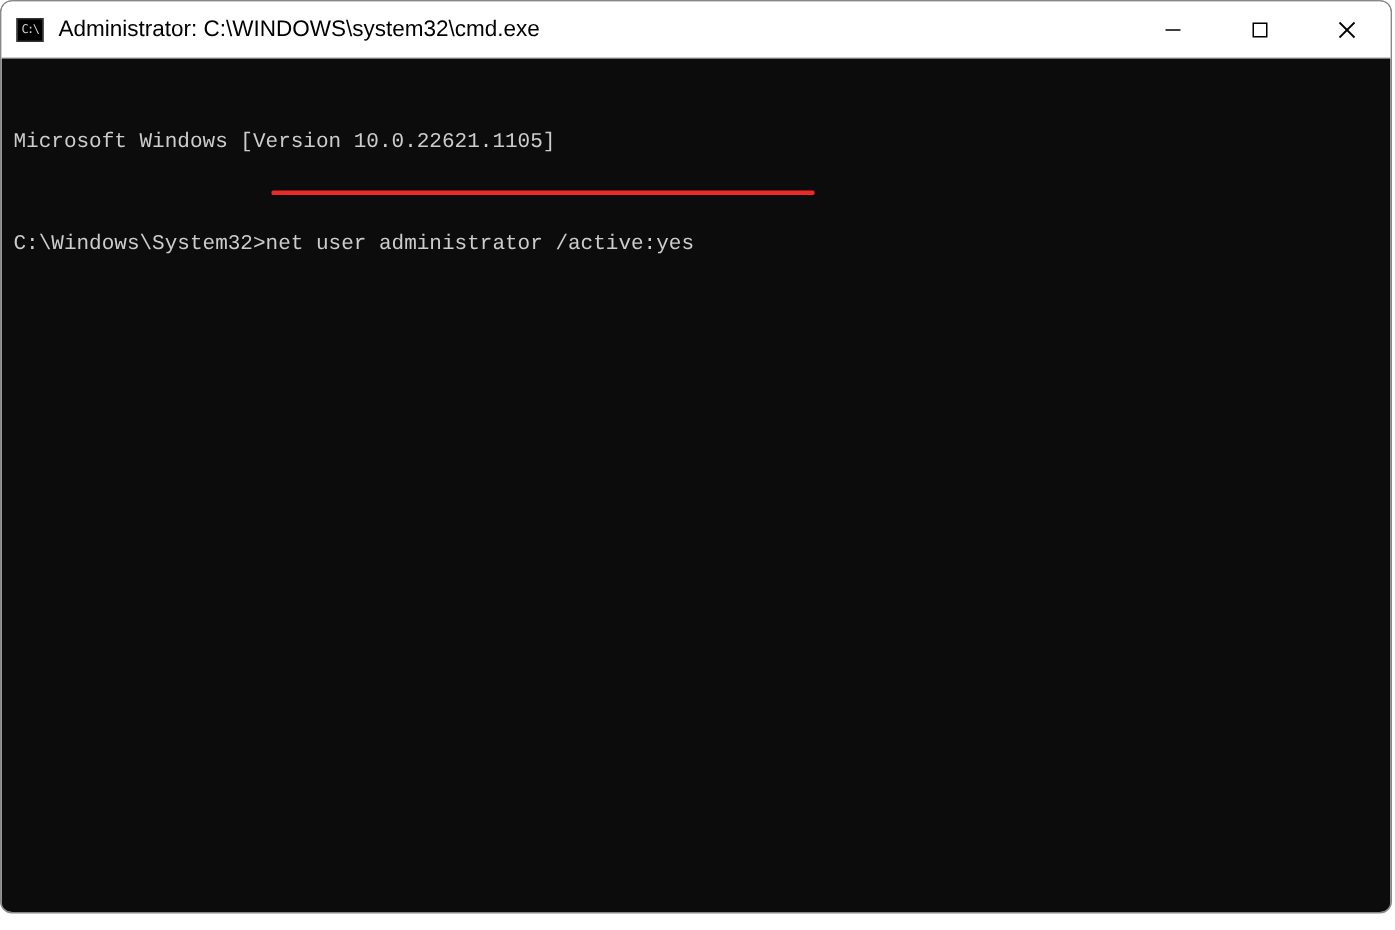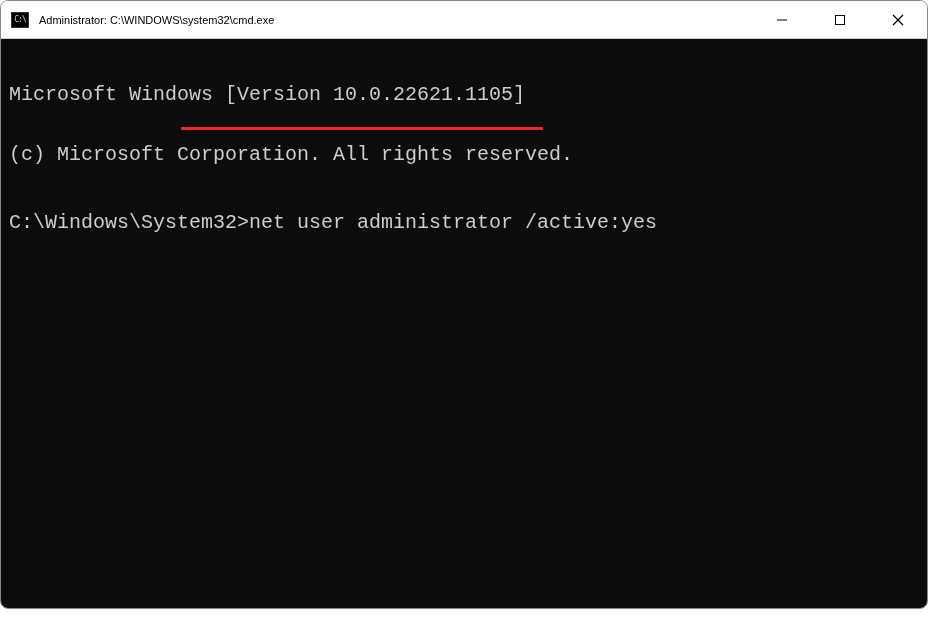--- a/index.html
+++ b/index.html
@@ -41,21 +41,21 @@
       position: relative;
       display: flex;
       align-items: center;
       justify-content: center;
       font-size: 8px;
       color: #ccc;
       font-family: monospace;
       letter-spacing: -1px;
     }
     .title-text {
-      font-size: 11px;
+      font-size: 15px;
       color: #000;
       flex: 1;
     }
     .win-controls {
       display: flex;
       height: 100%;
     }
     .win-btn {
       width: 58px;
       height: 100%;
@@ -66,21 +66,21 @@
     }
     .win-btn svg {
       width: 12px;
       height: 12px;
     }
     .terminal {
       flex: 1;
       background: #0c0c0c;
       padding: 6px 8px;
       font-family: Consolas, "Courier New", monospace;
-      font-size: 20px;
+      font-size: 14px;
       line-height: 20px;
       color: #ccc;
       white-space: pre;
       overflow: hidden;
       position: relative;
     }
     .term-line {
       display: block;
     }
     .prompt-line {
@@ -118,17 +118,16 @@
       <div class="win-btn">
         <svg viewBox="0 0 12 12">
             <line x1="1" y1="1" x2="11" y2="11" stroke="#000" stroke-width="1.2"></line>
             <line x1="11" y1="1" x2="1" y2="11" stroke="#000" stroke-width="1.2"></line>
           </svg>
       </div>
     </div>
   </div>
   <div class="terminal">
     <span class="term-line">Microsoft Windows [Version 10.0.22621.1105]</span>
-    <span class="term-line">(c) Microsoft Corporation. All rights reserved.</span>
     <div class="prompt-line"><span>C:\Windows\System32&gt;</span><span class="command-text">net user administrator /active:yes</span></div>
     <div class="underline-annotation" style="left:180px; top:88px; width:362px;"></div>
   </div>
 </div>
 
 </body></html>

